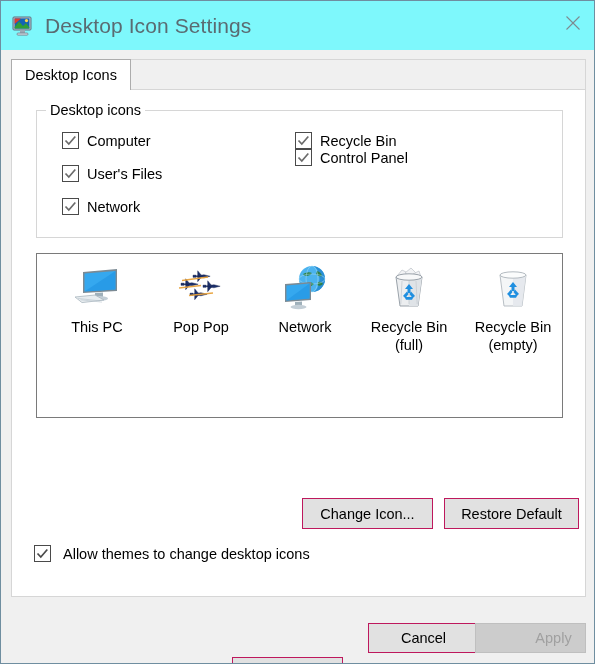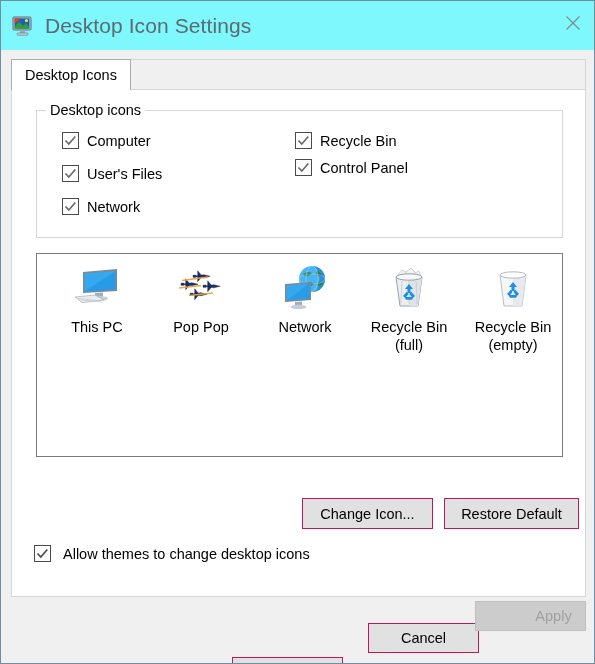--- a/index.html
+++ b/index.html
@@ -140,21 +140,21 @@
   .cb-label {
     font-size: 14.5px;
     color: #000000;
     white-space: nowrap;
   }
   
   .preview {
     position: absolute;
     left: 24px; top: 163px;
     width: 527px;
-    height: 204px;
+    height: 165px;
     border: 1px solid #7a7a7a;
     box-sizing: border-box;
     background: #ffffff;
   }
   .icon-cell {
     position: absolute;
     top: 10px;
     width: 104px;
     display: flex;
     flex-direction: column;
@@ -210,21 +210,21 @@
     gap: 12px;
   }
   
   .footer-btn {
     position: absolute;
     width: 111px;
     height: 30px;
   }
   .btn-ok   { left: 231px; top: 622px; margin-top: 34px; }
   .btn-cancel { left: 367px; top: 622px; }
-  .btn-apply  { left: 474px; top: 600px; padding-left: 46px; }
+  .btn-apply  { left: 474px; top: 622px; padding-left: 46px; }
 </style>
 </head>
 <body>
 
 <div class="dialog">
 
   <div class="titlebar">
     <div class="title-icon">
       <svg width="24" height="24" viewBox="0 0 24 24">
         <rect x="2" y="3" width="18" height="13" rx="1" fill="#b9c6cf" stroke="#5d7180" stroke-width="1"></rect>
@@ -283,21 +283,21 @@
     </div>
 
     <div class="cb-row" style="left:275px; top:42px;">
       <span class="cbox">
         <svg width="13" height="13" viewBox="0 0 13 13">
             <polyline points="1.5,6.5 4.8,10 11.3,2.5" fill="none" stroke="#6b6b6b" stroke-width="1.7"></polyline>
           </svg>
       </span>
       <span class="cb-label">Recycle Bin</span>
     </div>
-    <div class="cb-row" style="left:275px; top:69px;">
+    <div class="cb-row" style="left:275px; top:59px;">
       <span class="cbox">
         <svg width="13" height="13" viewBox="0 0 13 13">
             <polyline points="1.5,6.5 4.8,10 11.3,2.5" fill="none" stroke="#6b6b6b" stroke-width="1.7"></polyline>
           </svg>
       </span>
       <span class="cb-label">Control Panel</span>
     </div>
 
     <div class="preview">
 

